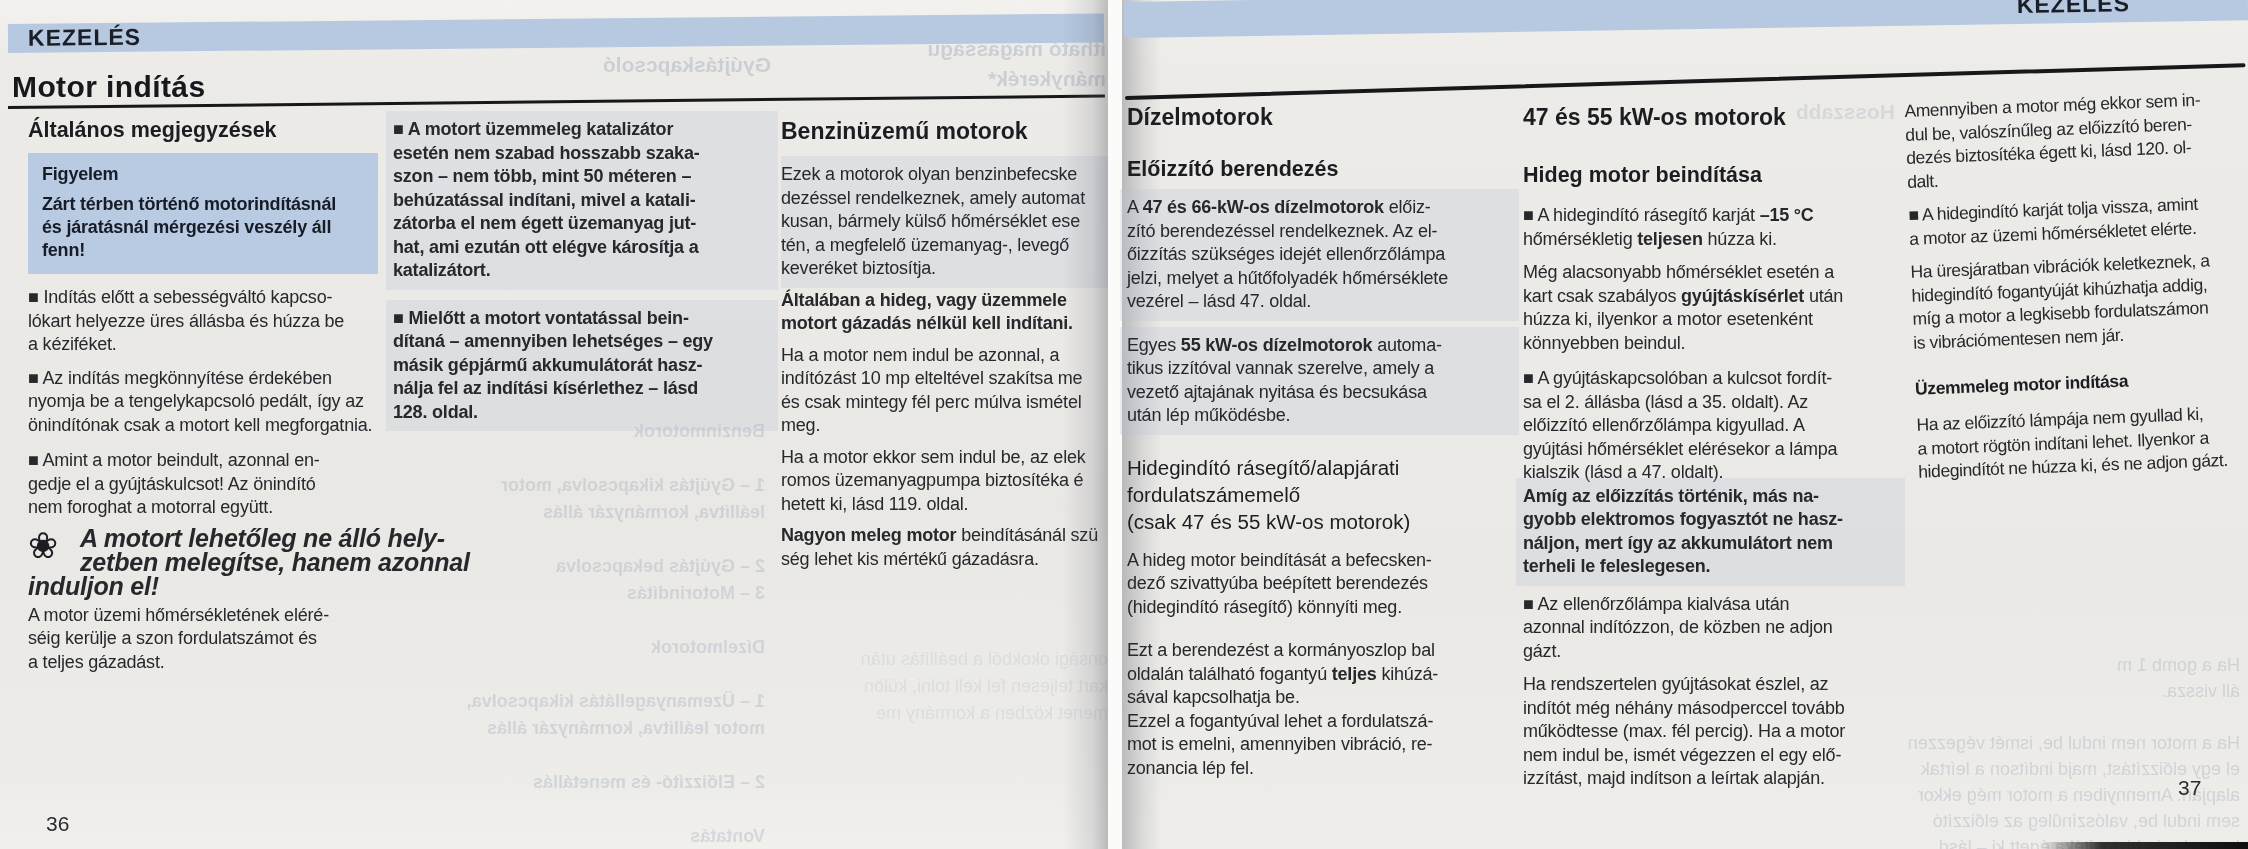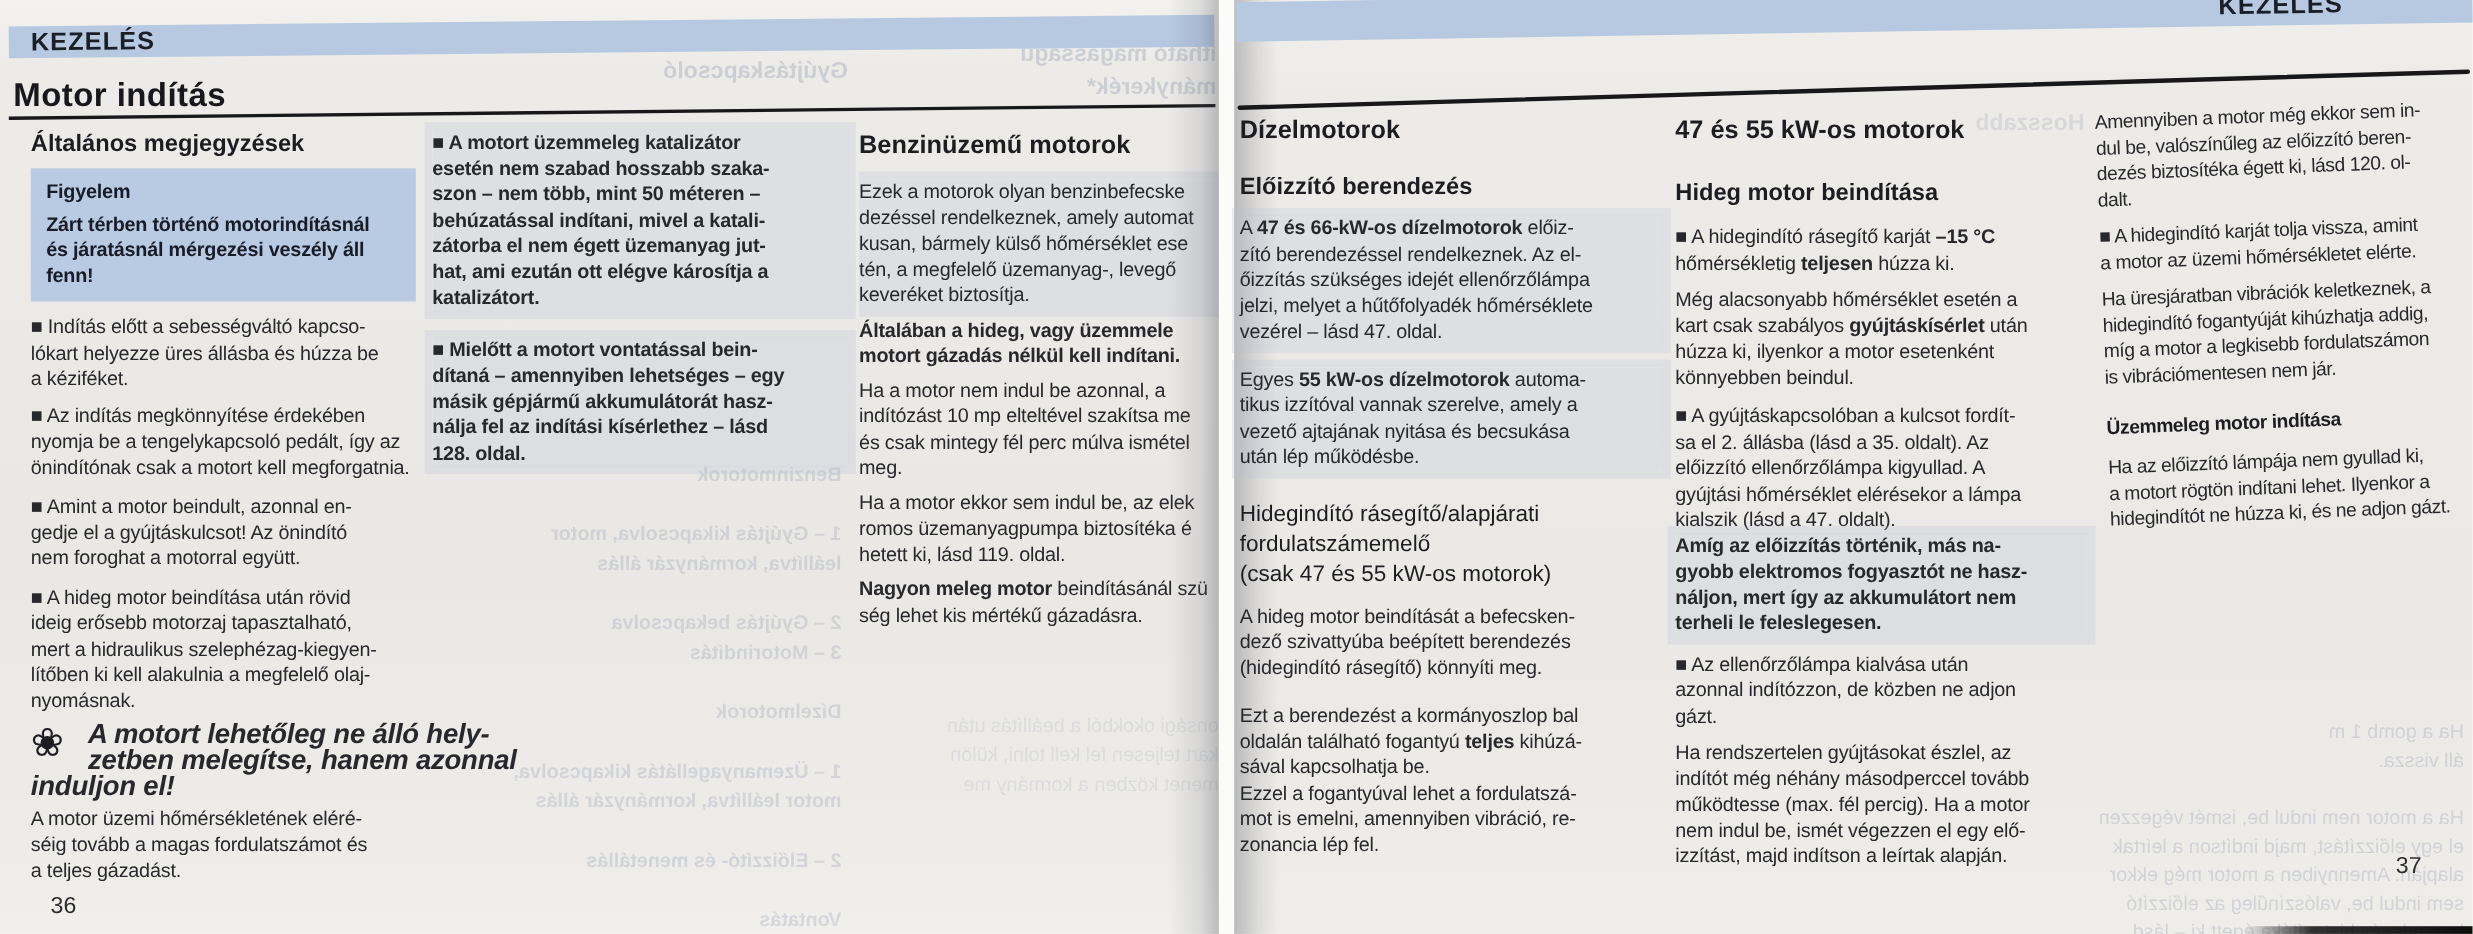--- a/index.html
+++ b/index.html
@@ -123,36 +123,29 @@
         <div class="blk para" style="margin-top: 10px;">
           <div class="line">■  Az indítás megkönnyítése érdekében</div>
           <div class="line">nyomja be a tengelykapcsoló pedált, így az</div>
           <div class="line">önindítónak csak a motort kell megforgatnia.</div>
         </div>
         <div class="blk para" style="margin-top: 12px;">
           <div class="line">■  Amint a motor beindult, azonnal en-</div>
           <div class="line">gedje el a gyújtáskulcsot! Az önindító</div>
           <div class="line">nem foroghat a motorral együtt.</div>
         </div>
-        <div class="blk para" style="margin-top: 12px;">
-          <div class="line">■  A hideg motor beindítása után rövid</div>
-          <div class="line">ideig erősebb motorzaj tapasztalható,</div>
-          <div class="line">mert a hidraulikus szelephézag-kiegyen-</div>
-          <div class="line">lítőben ki kell alakulnia a megfelelő olaj-</div>
-          <div class="line">nyomásnak.</div>
-        </div>
         <div class="blk eco" style="margin-top: 6px;">
           <span class="flower">❀</span>
           <div class="line eco-ind">A motort lehetőleg ne álló hely-</div>
           <div class="line eco-ind">zetben melegítse, hanem azonnal</div>
           <div class="line">induljon el!</div>
         </div>
         <div class="blk para" style="margin-top: 6px;">
           <div class="line">A motor üzemi hőmérsékletének eléré-</div>
-          <div class="line">séig tovább a magas fordulatszámot és</div>
+          <div class="line">séig kerülje a szon fordulatszámot és</div>
           <div class="line">a teljes gázadást.</div>
         </div>
       </div>
     <div class="col" id="col2">
         <div class="blk para bold tint">
           <div class="line">■  A motort üzemmeleg katalizátor</div>
           <div class="line">esetén nem szabad hosszabb szaka-</div>
           <div class="line">szon – nem több, mint 50 méteren –</div>
           <div class="line">behúzatással indítani, mivel a katali-</div>
           <div class="line">zátorba el nem égett üzemanyag jut-</div>

